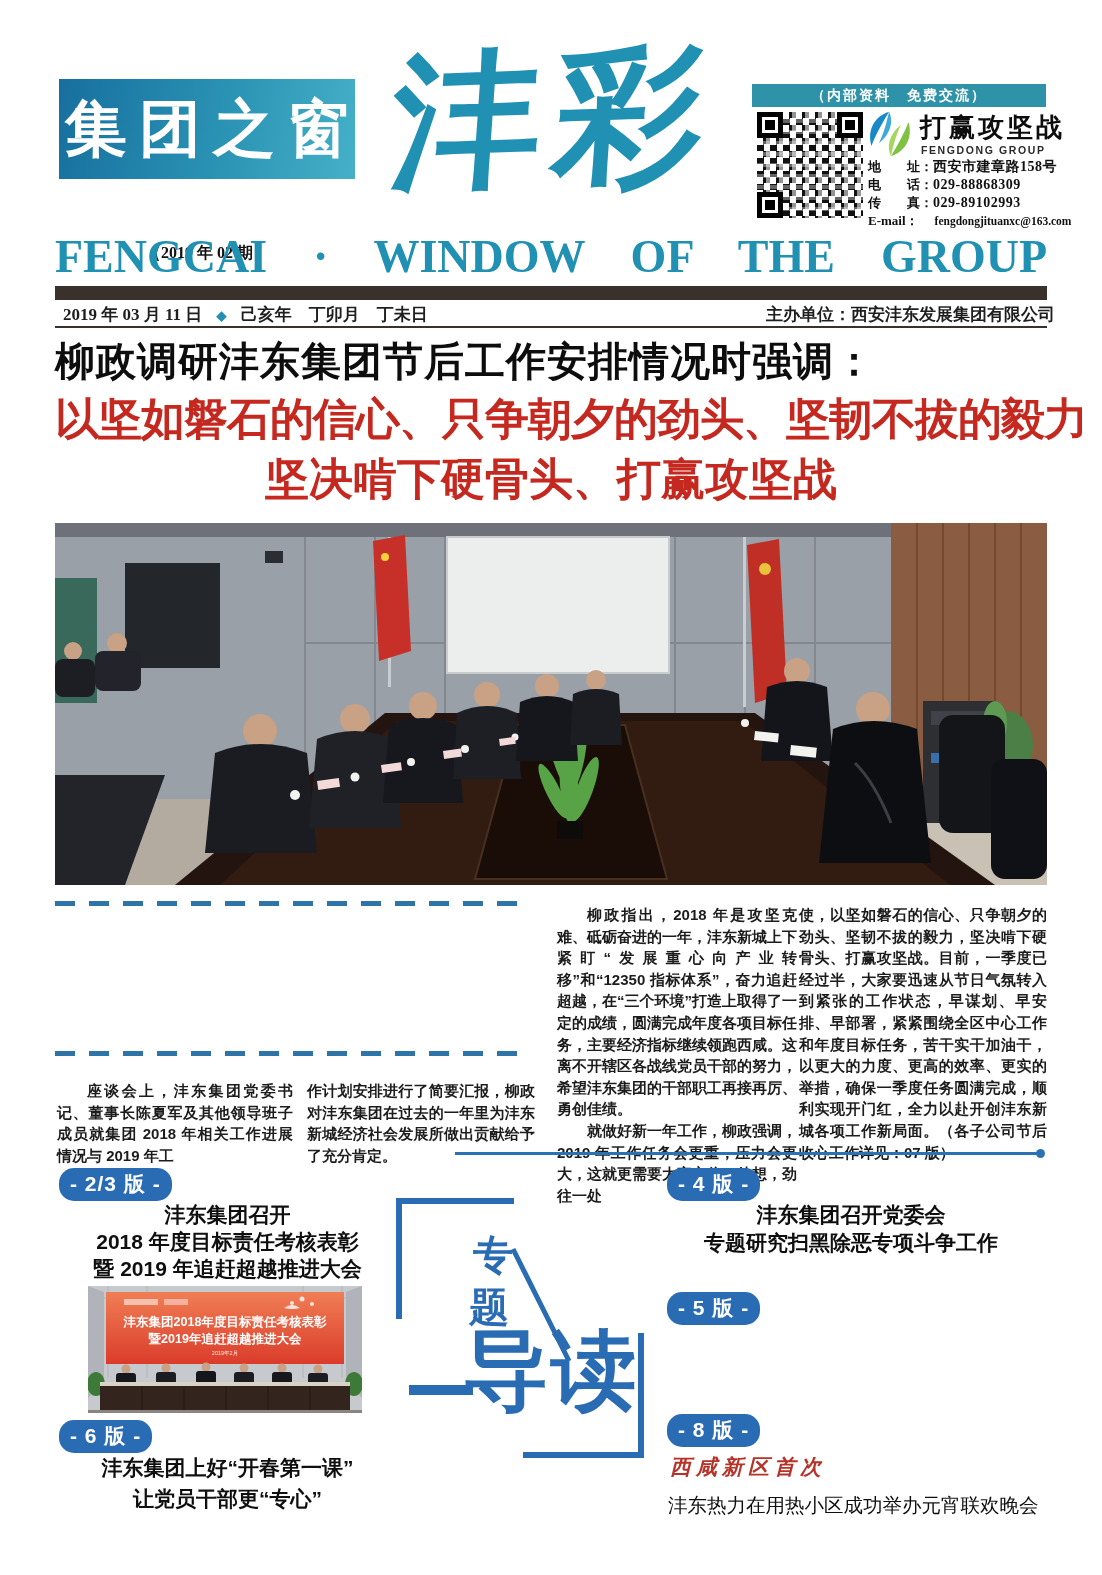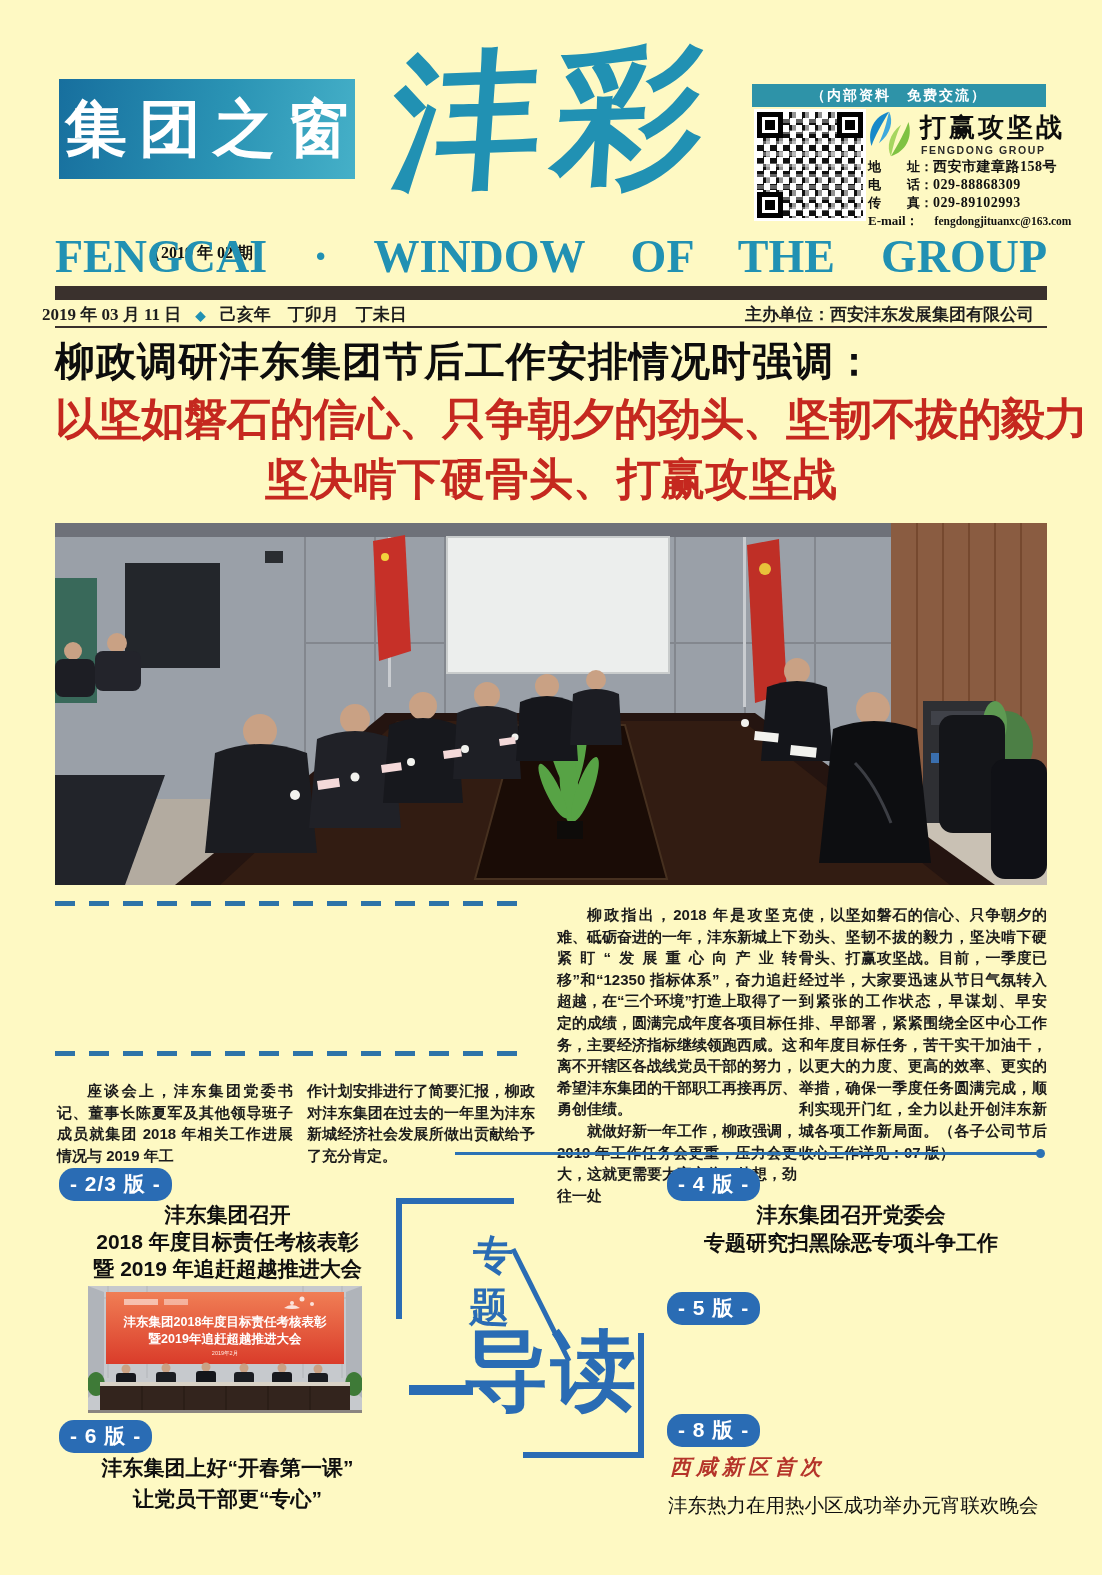--- a/index.html
+++ b/index.html
@@ -1,18 +1,18 @@
 <!DOCTYPE html>
 <html><head>
 <meta charset="utf-8">
 <style>
   html,body{margin:0;padding:0;background:#e8e8e8;}
   .page{
     position:relative;width:1102px;height:1575px;margin:0 auto;
-    background:#fef9c3;overflow:hidden;
+    background:#ffffff;overflow:hidden;
     font-family:"Liberation Sans", sans-serif;color:#1a1a1a;
   }
   .abs{position:absolute;}
 
   
   .mast-box{
     left:59px;top:79px;width:296px;height:100px;
     background:linear-gradient(100deg,#176f9e 0%,#2a93b4 55%,#45b0c8 100%);
     display:flex;align-items:center;justify-content:center;
   }
@@ -64,21 +64,21 @@
   .contact .val{font-size:14px;letter-spacing:.5px;}
   .contact .em{font-size:11.5px;letter-spacing:0;padding-left:16px;}
 
   .eng-title{
     left:55px;top:232px;width:992px;
     font-family:"Liberation Serif", serif;font-weight:bold;font-size:46px;color:#2191b3;
     text-align:justify;text-align-last:justify;line-height:1.1;
   }
   .dark-bar{left:55px;top:286px;width:992px;height:14px;background:#3a312d;}
   .dateline{
-    left:42px;top:303px;width:992px;display:flex;justify-content:space-between;
+    left:63px;top:303px;width:992px;display:flex;justify-content:space-between;
     font-family:"Liberation Serif", serif;font-weight:bold;font-size:17px;color:#1e1e1e;gap:20px;
   }
   .dateline .dot{color:#2191b3;font-size:13px;padding:0 10px;}
   .date-rule{left:55px;top:326px;width:992px;height:2px;background:#3a312d;}
 
   
   .kicker{left:55px;top:334px;width:992px;font-size:40px;font-weight:bold;color:#0d0d0d;
     letter-spacing:1px;white-space:nowrap;}
   .red-head{left:55px;width:992px;text-align:center;font-weight:bold;color:#c5281f;
     white-space:nowrap;font-size:44px;}

